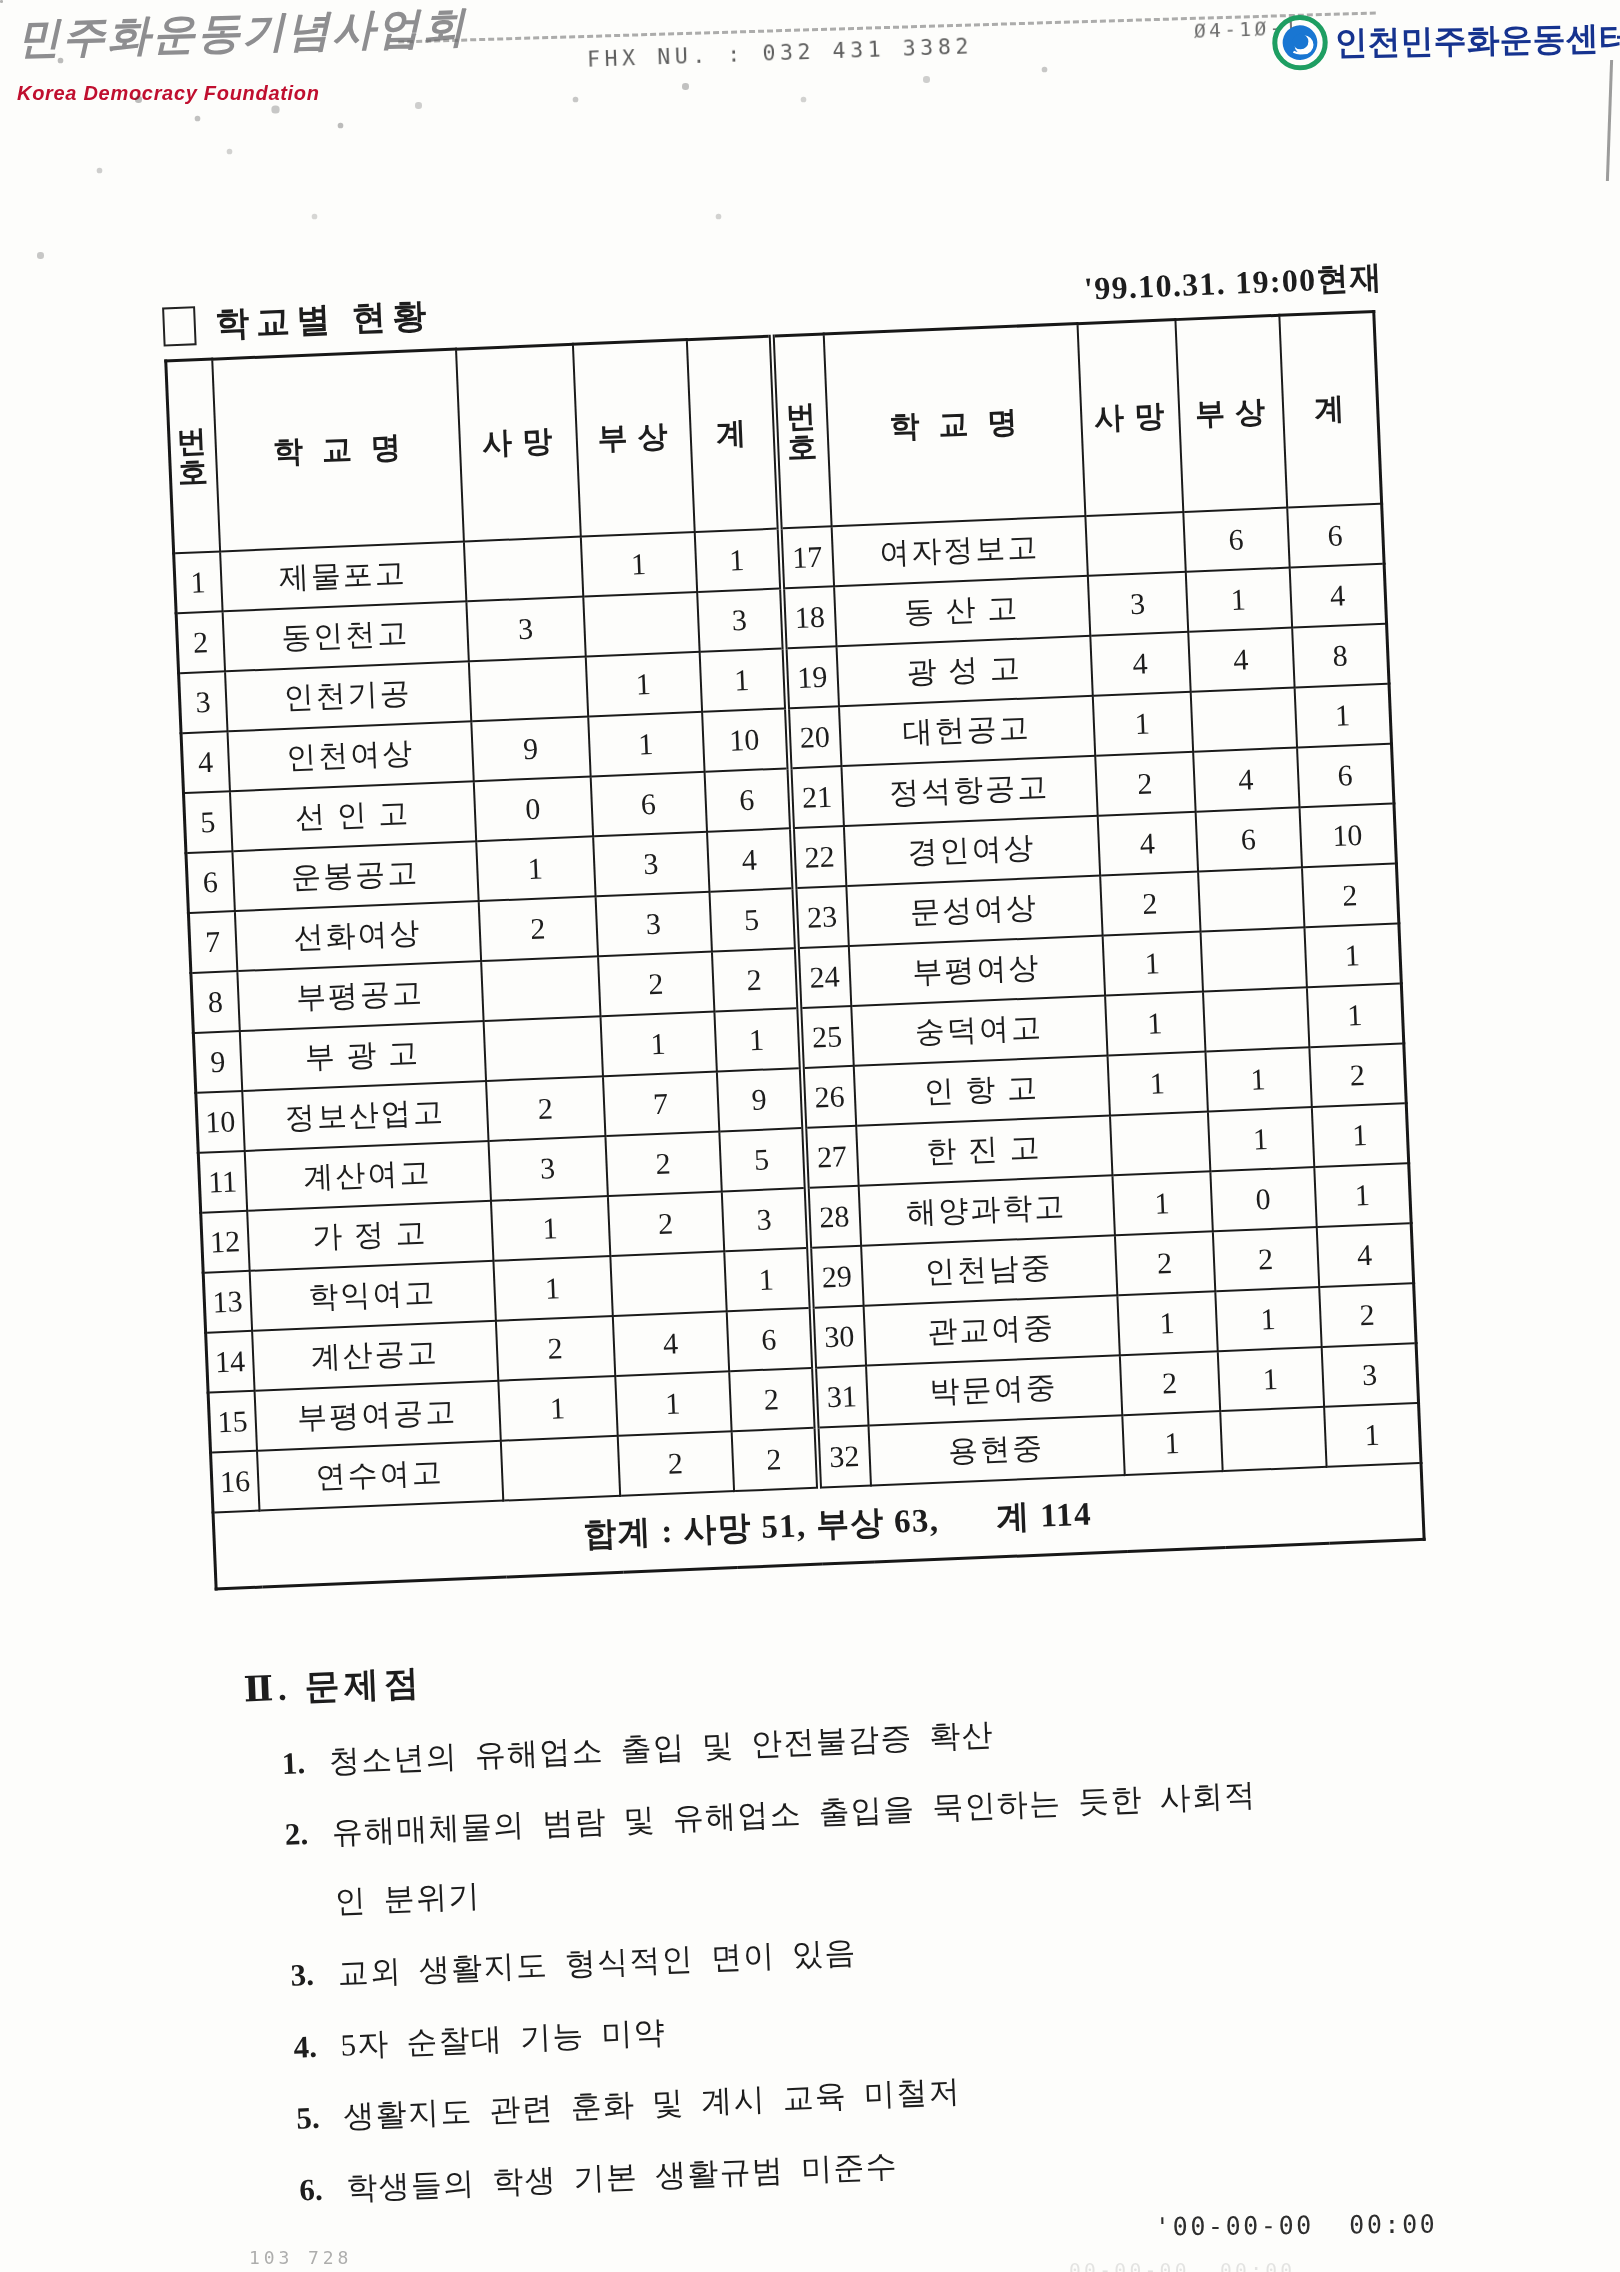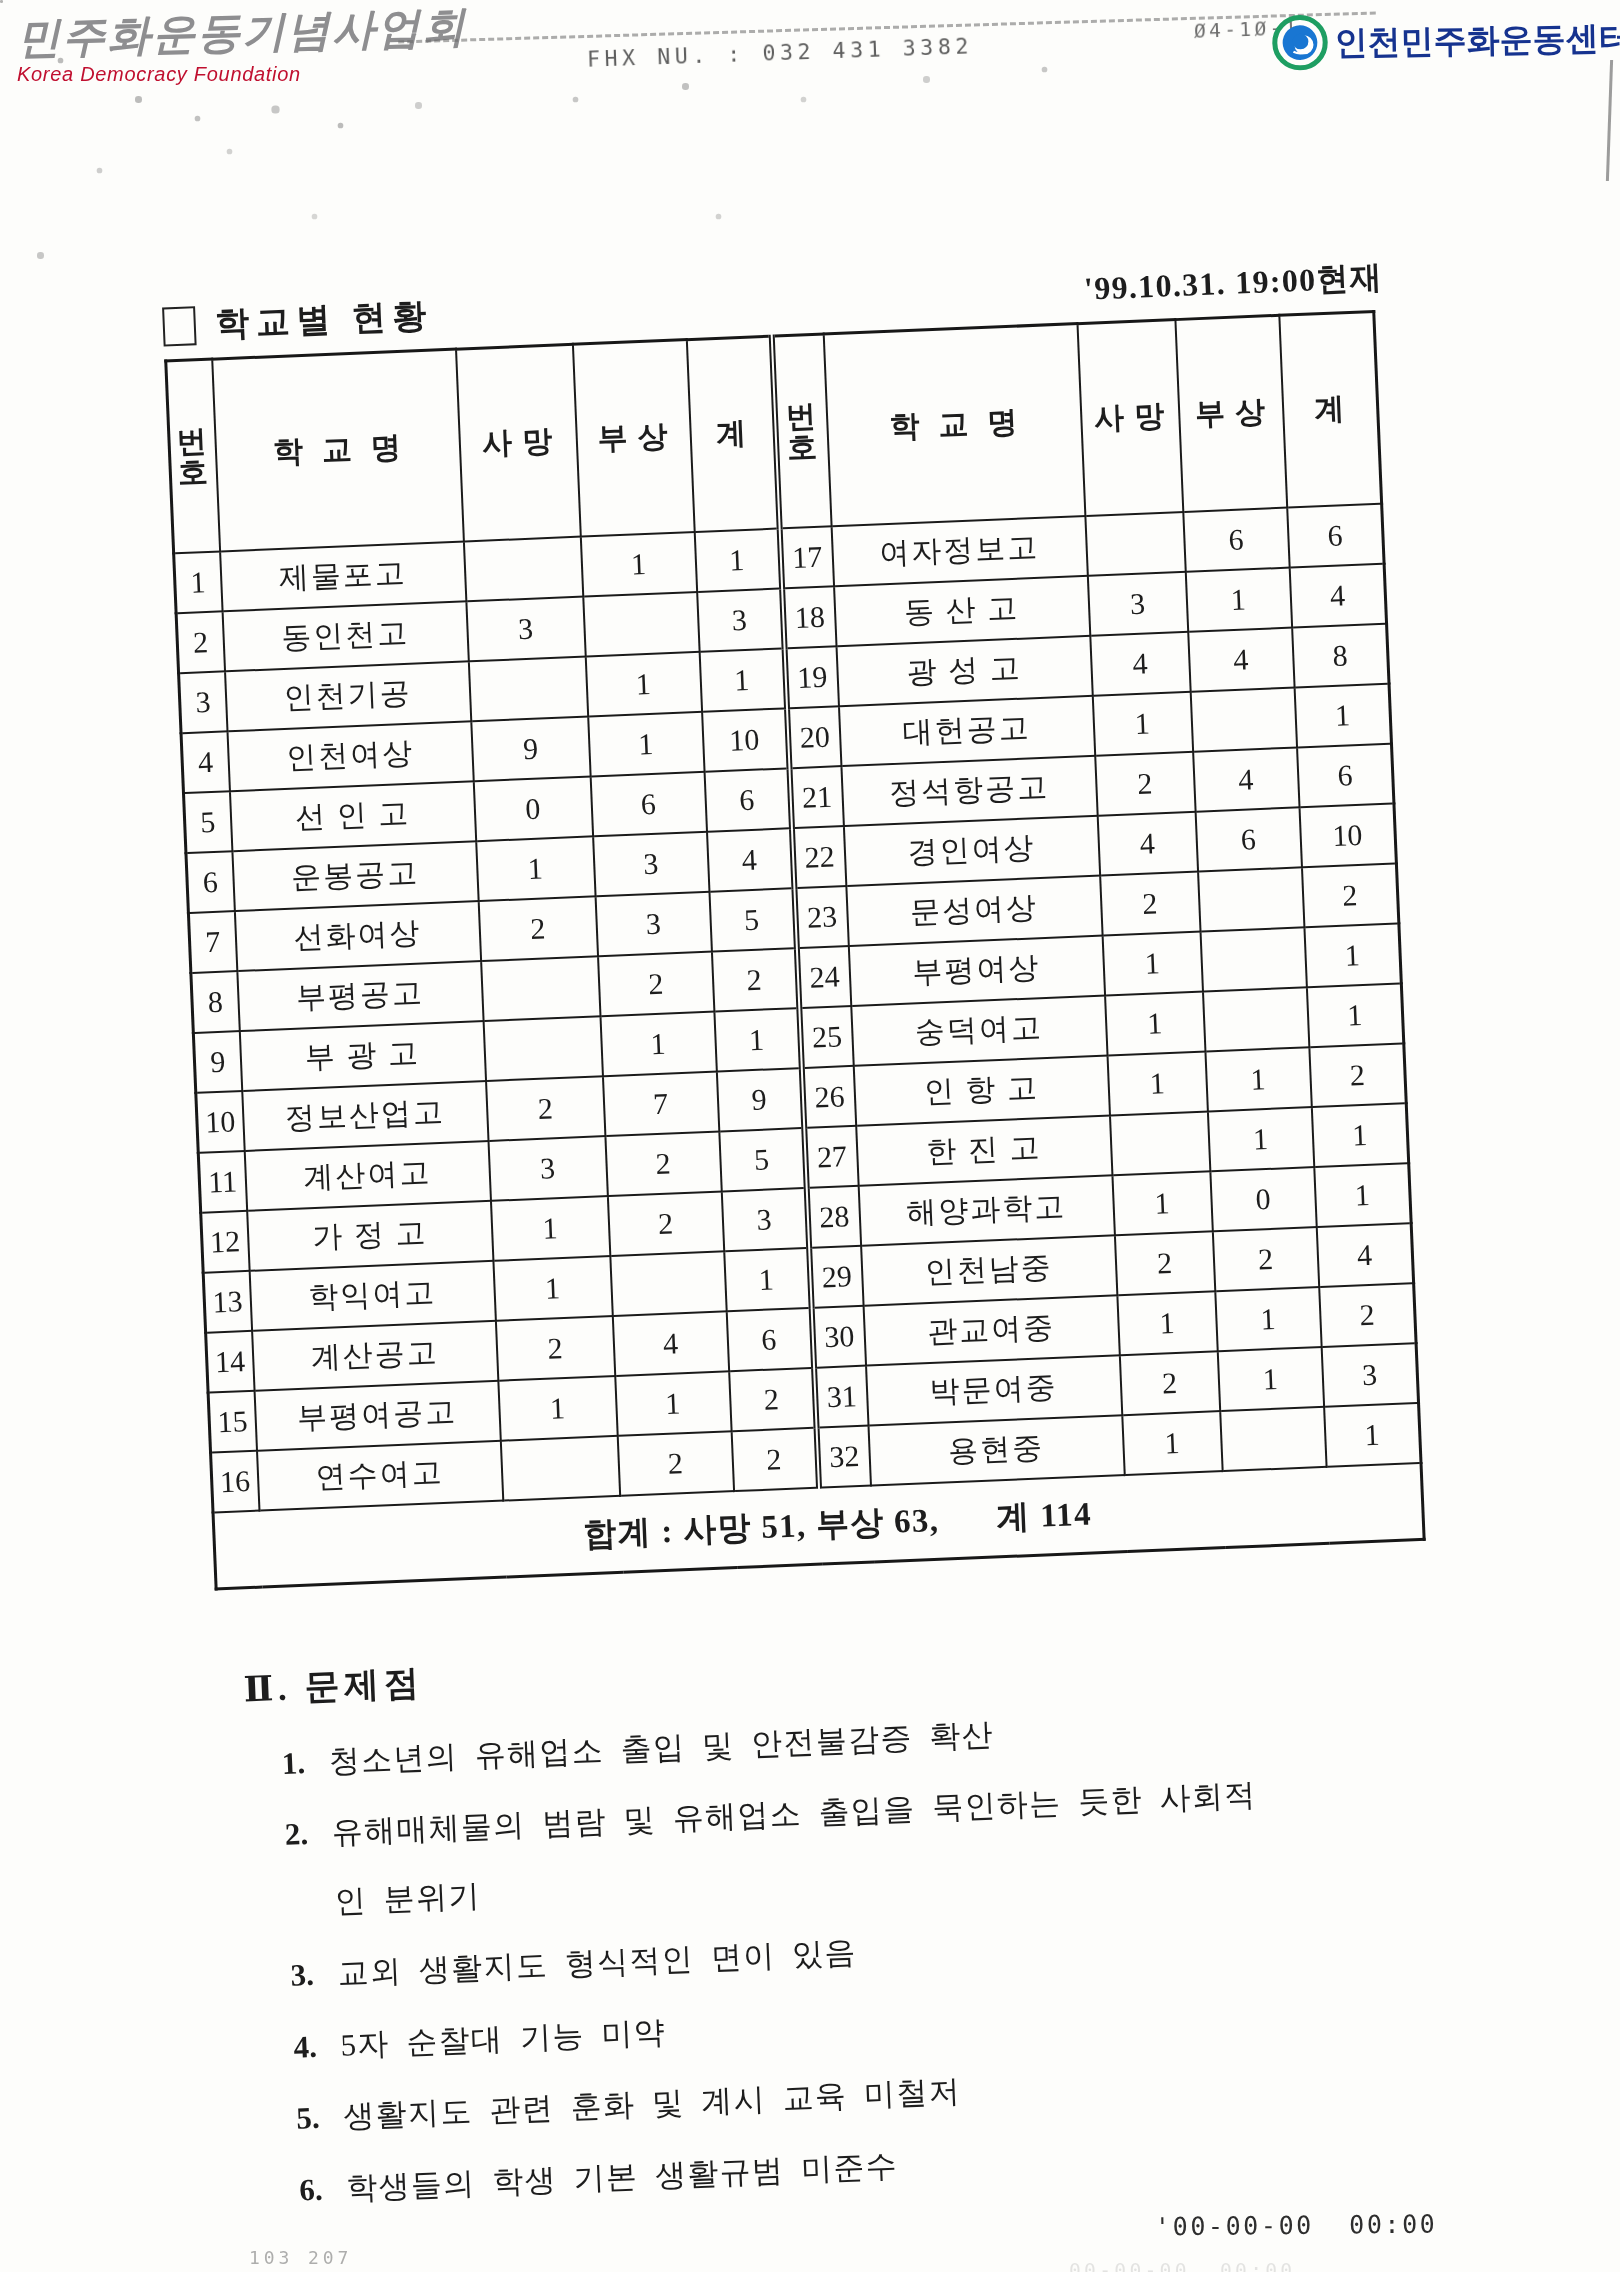--- a/index.html
+++ b/index.html
@@ -10,22 +10,22 @@
     color:#1f1f1f;
   }
   
   .kdf-logo{position:absolute;left:17px;top:3.9px;}
   .kdf-korean{
     font-size:43px;font-weight:bold;font-style:italic;color:#8e8e90;
     letter-spacing:2px;transform:rotate(-1.5deg);display:inline-block;
     font-family:"Liberation Serif",serif;
   }
   .kdf-english{
-    margin-top:1px;font-family:"Liberation Sans",sans-serif;
-    font-size:20px;font-weight:normal;font-style:italic;color:#c00f2f;letter-spacing:0.7px;
+    margin-top:20px;font-family:"Liberation Sans",sans-serif;
+    font-size:20px;font-weight:bold;font-style:italic;color:#c00f2f;letter-spacing:0.7px;
   }
   .dash-line{
     position:absolute;left:398px;top:26px;width:978px;height:0;
     border-top:3.3px dashed #6a6a6a;opacity:.55;transform:rotate(-1.7deg);
   }
   .fax-line{
     position:absolute;left:587px;top:40px;
     font-family:"DejaVu Sans Mono",monospace;font-size:21.5px;color:#3c3c3c;
     letter-spacing:4.6px;opacity:.82;transform:rotate(-2deg);filter:blur(0.4px);
     white-space:pre;
@@ -448,15 +448,15 @@
     <span class="body">
       <span>학생들의 학생 기본 생활규범 미준수</span>
     </span>
   </div>
 </div>
   </div>
 
 </div>
 
 <div class="footer-time">'00-00-00  00:00</div>
-<div class="footer-noise">103 207</div>
+<div class="footer-noise">103 728</div>
 <div class="footer-ghost">00-00-00  00:00</div>
 
 
 </body></html>

